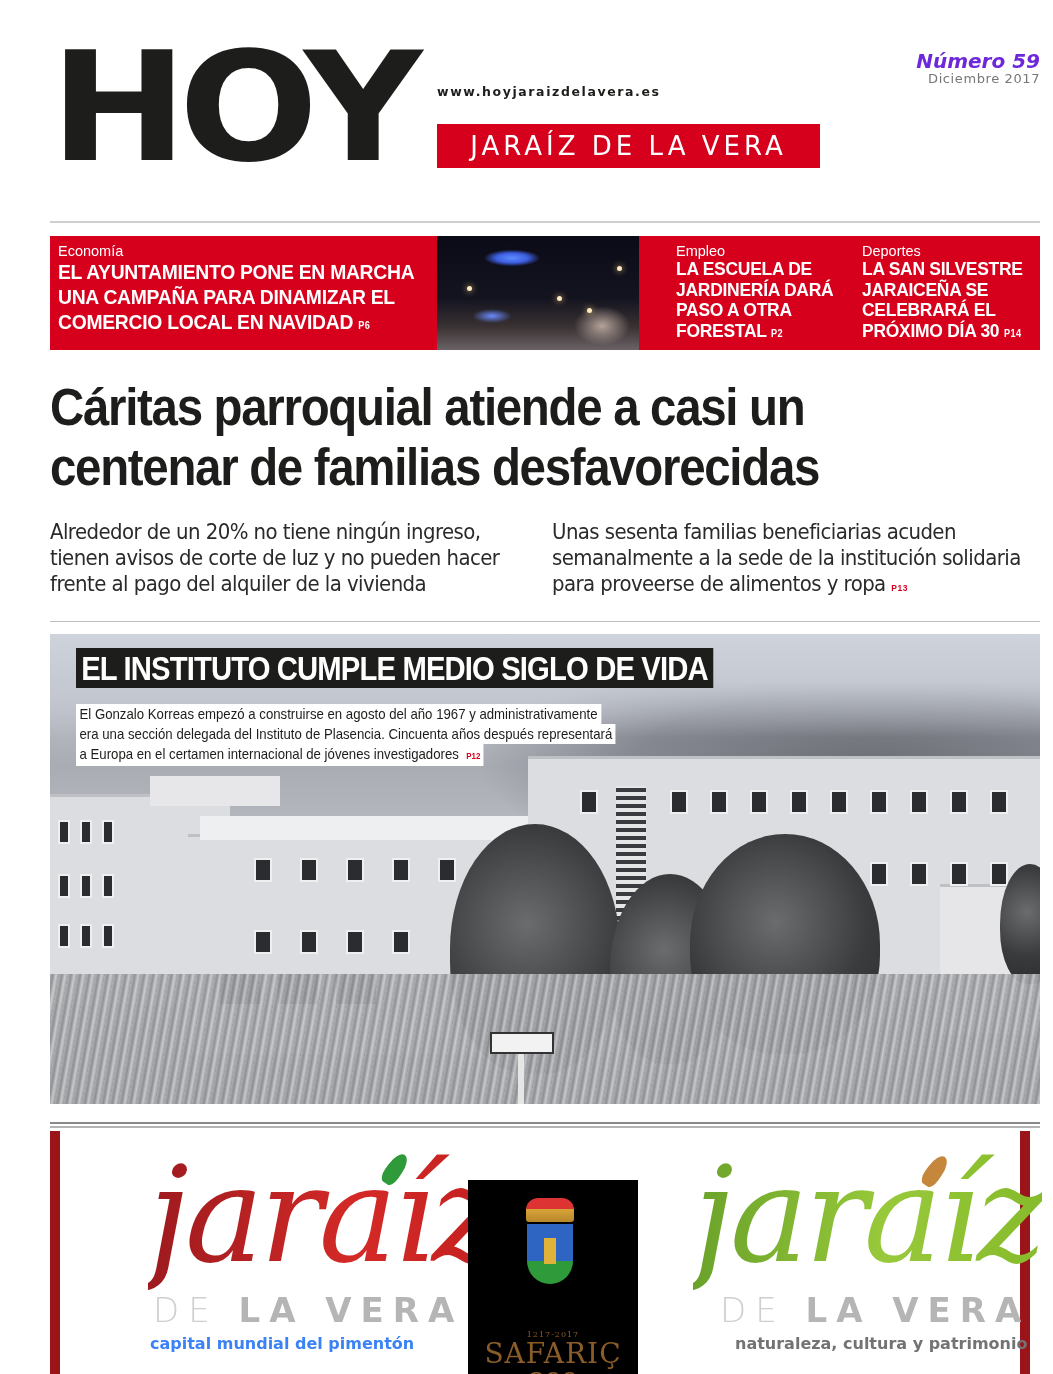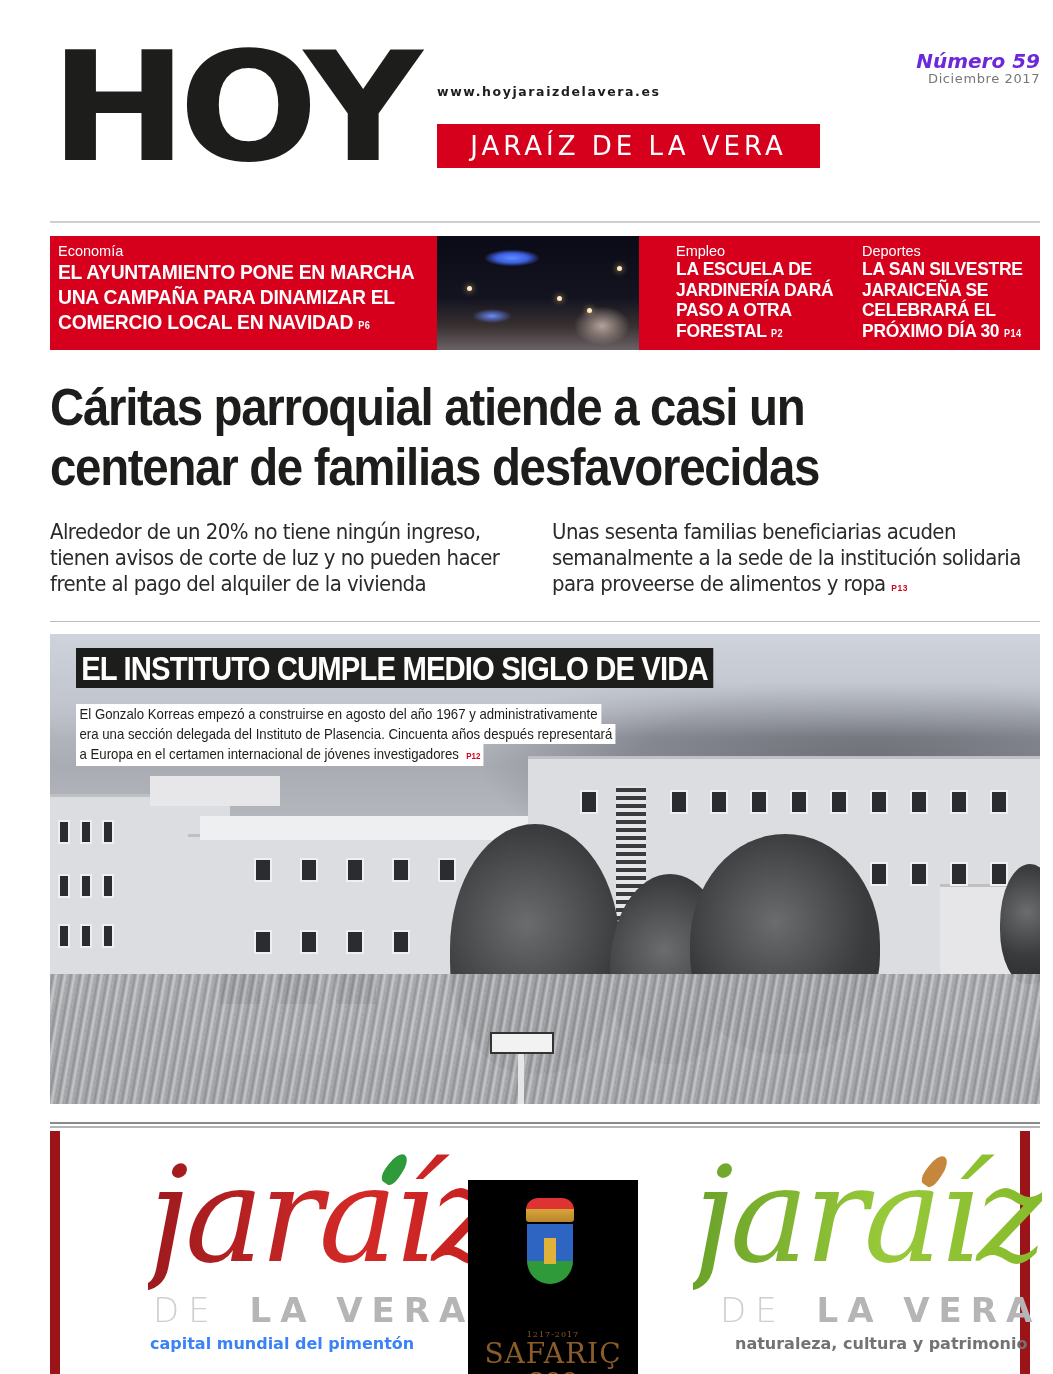--- a/index.html
+++ b/index.html
@@ -62,21 +62,21 @@
 
   
   .ad-bar { position: absolute; top: 1131px; width: 10px; height: 243px; background: #9b141a; }
   .ad-bar-left { left: 50px; }
   .ad-bar-right { left: 1020px; }
   .brand { position: absolute; top: 1140px; width: 380px; height: 230px; }
   .brand .script { position: absolute; left: 45px; top: 0; font-family: "DejaVu Serif", serif; font-style: italic; font-size: 132px; line-height: 150px; letter-spacing: -4px; margin-left: 28px; }
   .brand .accent { position: absolute; width: 16px; height: 34px; border-radius: 60% 60% 40% 40%; transform: rotate(35deg); }
   .brand .delavera { position: absolute; left: 100px; top: 150px; font-family: "DejaVu Sans", sans-serif; font-size: 34px; letter-spacing: 9px; color: #b5b5b5; white-space: nowrap; }
   .brand .delavera .de { font-weight: 200; color: #cfcfcf; }
-  .brand .delavera .lv { font-weight: bold; margin-left: 11px; }
+  .brand .delavera .lv { font-weight: bold; }
   .brand .tagline { position: absolute; left: 100px; top: 194px; font-family: "DejaVu Sans", sans-serif; font-weight: bold; font-size: 16px; white-space: nowrap; }
   .brand-red { left: 75px; }
   .brand-red .script { color: #c0191f; background: linear-gradient(90deg,#9d1a1e,#d42a27 60%,#c3201f); -webkit-background-clip: text; background-clip: text; -webkit-text-fill-color: transparent; }
   .brand-red .accent { left: 312px; top: 12px; background: #2e9a3a; }
   .brand-red .tagline { color: #3b82f6; left: 75px; }
   .brand-red .delavera { left: 78px; }
   .brand-green { left: 645px; }
   .brand-green .script { color: #7bb22a; background: linear-gradient(90deg,#6aa22a,#98c93a 55%,#86bb2c); -webkit-background-clip: text; background-clip: text; -webkit-text-fill-color: transparent; left: 20px; }
   .brand-green .accent { left: 282px; top: 14px; background: #c4873c; }
   .brand-green .tagline { color: #737373; left: 90px; }

